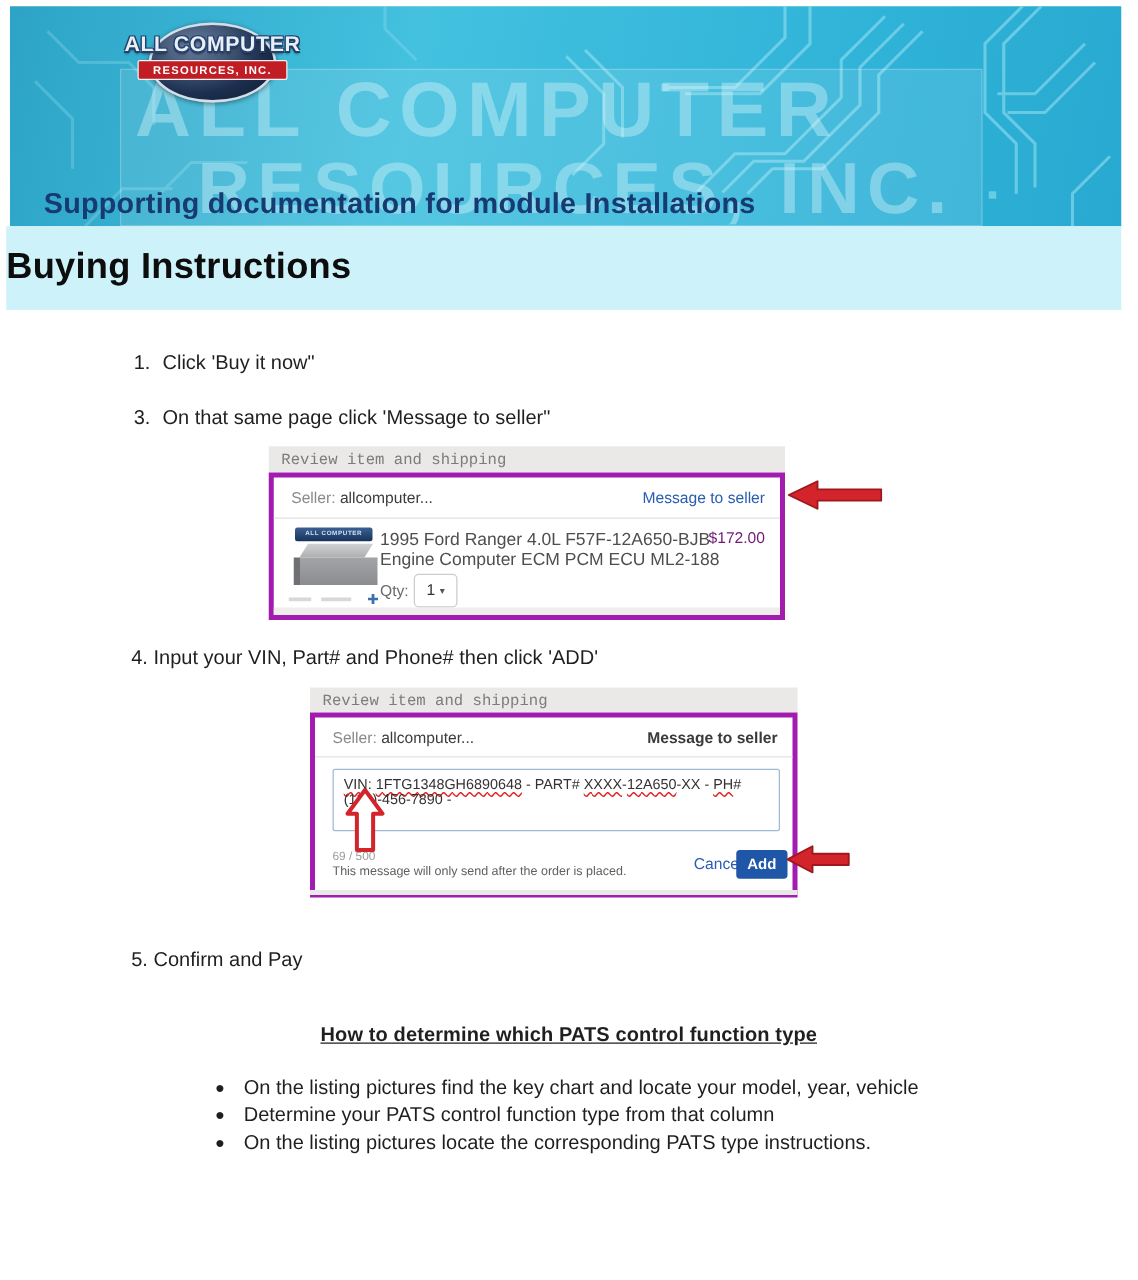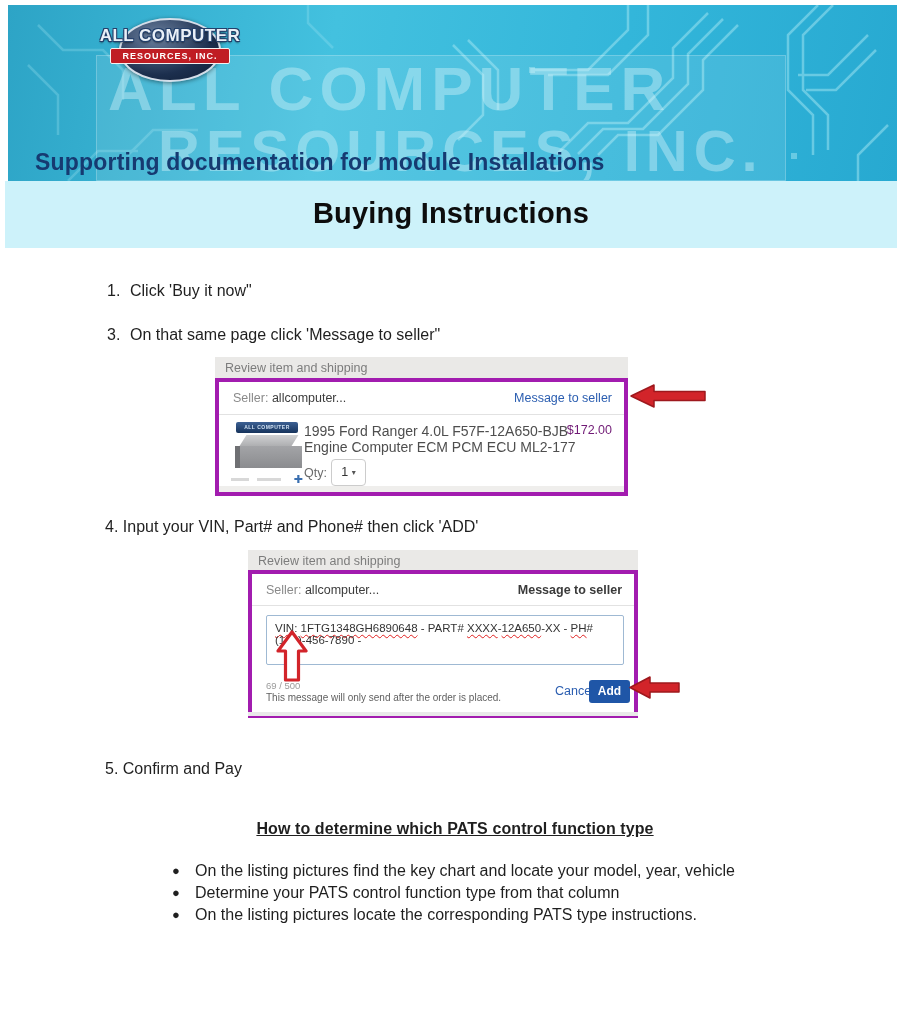--- a/index.html
+++ b/index.html
@@ -25,35 +25,35 @@
   .badge-banner{position:absolute;left:10px;right:10px;top:31px;height:14px;background:#c01d24;border:1px solid #f2f2f2;
              border-radius:2px;color:#fff;font-size:9px;font-weight:bold;letter-spacing:1px;text-align:center;line-height:14px;}
   .techtalk{position:absolute;left:26px;top:50px;color:#163a71;font-weight:bold;letter-spacing:-1px;
             text-shadow:2px 2px 0 rgba(255,255,255,0.22);white-space:nowrap;}
   .techtalk .big{font-size:70px;}
   .techtalk .small{font-size:50px;}
   .tagline{position:absolute;left:27px;top:144px;font-size:23px;font-weight:bold;color:#163a71;letter-spacing:.2px;}
 
   
   .band{position:absolute;left:5px;top:181px;width:892px;height:67px;background:#cdf2fa;}
-  .band h1{margin:0;text-align:center;line-height:64px;font-size:29px;color:#0d0d0d;letter-spacing:.2px;}
+  .band h1{margin:0;line-height:64px;font-size:29px;color:#0d0d0d;letter-spacing:.2px;}
 
   
   .step-row{position:absolute;left:107px;font-size:16px;white-space:nowrap;}
   .step-num{display:inline-block;width:23px;}
   .free-line{position:absolute;left:105px;font-size:16px;white-space:nowrap;}
   .pats-h{position:absolute;left:0;width:910px;text-align:center;font-size:16px;font-weight:bold;
           text-decoration:underline;letter-spacing:.1px;}
   .bullet-row{position:absolute;left:172px;font-size:16px;white-space:nowrap;}
   .bullet-glyph{display:inline-block;width:23px;font-size:13px;vertical-align:1px;}
 
   
   .shot{position:absolute;background:#fff;}
   .shot-bar{position:absolute;left:0;top:0;right:0;background:#eae9e7;color:#7c7c7c;font-size:12.5px;}
-  .shot-bar span{position:absolute;left:10px;top:4px;}
+  .shot-bar span{position:absolute;left:10px;top:4px;font-family:Liberation Mono, monospace;}
   .card{position:absolute;left:0;right:0;background:#fff;border:4px solid #a21caf;}
   .seller-row{position:absolute;left:0;right:0;top:0;height:32px;border-bottom:1px solid #e2e2e2;}
   .seller-label{position:absolute;left:14px;top:9px;font-size:12.5px;color:#8a8a8a;}
   .seller-name{color:#3c3c3c;}
   .msg-link{position:absolute;right:12px;top:9px;font-size:12.5px;color:#2a5db0;cursor:pointer;}
   .msg-label{position:absolute;right:12px;top:9px;font-size:12.5px;color:#3a3a3a;font-weight:bold;}
 
   .thumb{position:absolute;left:10px;top:40px;width:76px;height:62px;}
   .thumb-logo{height:11px;margin:0 7px;border-radius:2px;background:linear-gradient(#49engage 0,#16335c 100%);
               background:linear-gradient(#3c6093,#16335c);color:#cfe0f2;font-size:5px;font-weight:bold;
@@ -152,21 +152,21 @@
       <div class="thumb">
         <div class="thumb-logo">ALL COMPUTER</div>
         <div class="thumb-top"></div>
         <div class="thumb-front"></div>
         <div class="thumb-cap1"></div>
         <div class="thumb-cap2"></div>
         <div class="thumb-mark">✚</div>
       </div>
 
       <div class="prod-title"><span>1995 Ford Ranger 4.0L F57F-12A650-BJB</span><br>
-        <span>Engine Computer ECM PCM ECU ML2-177</span>
+        <span>Engine Computer ECM PCM ECU ML2-188</span>
       </div>
       <div class="price">$172.00</div>
 
       <div class="qty-label">Qty:</div>
       <div class="qty-box"><span>1</span> <span class="caret">▾</span></div>
 
       <div class="shot-strip" style="bottom:0;height:6px;"></div>
     </div>
   </div>
 

